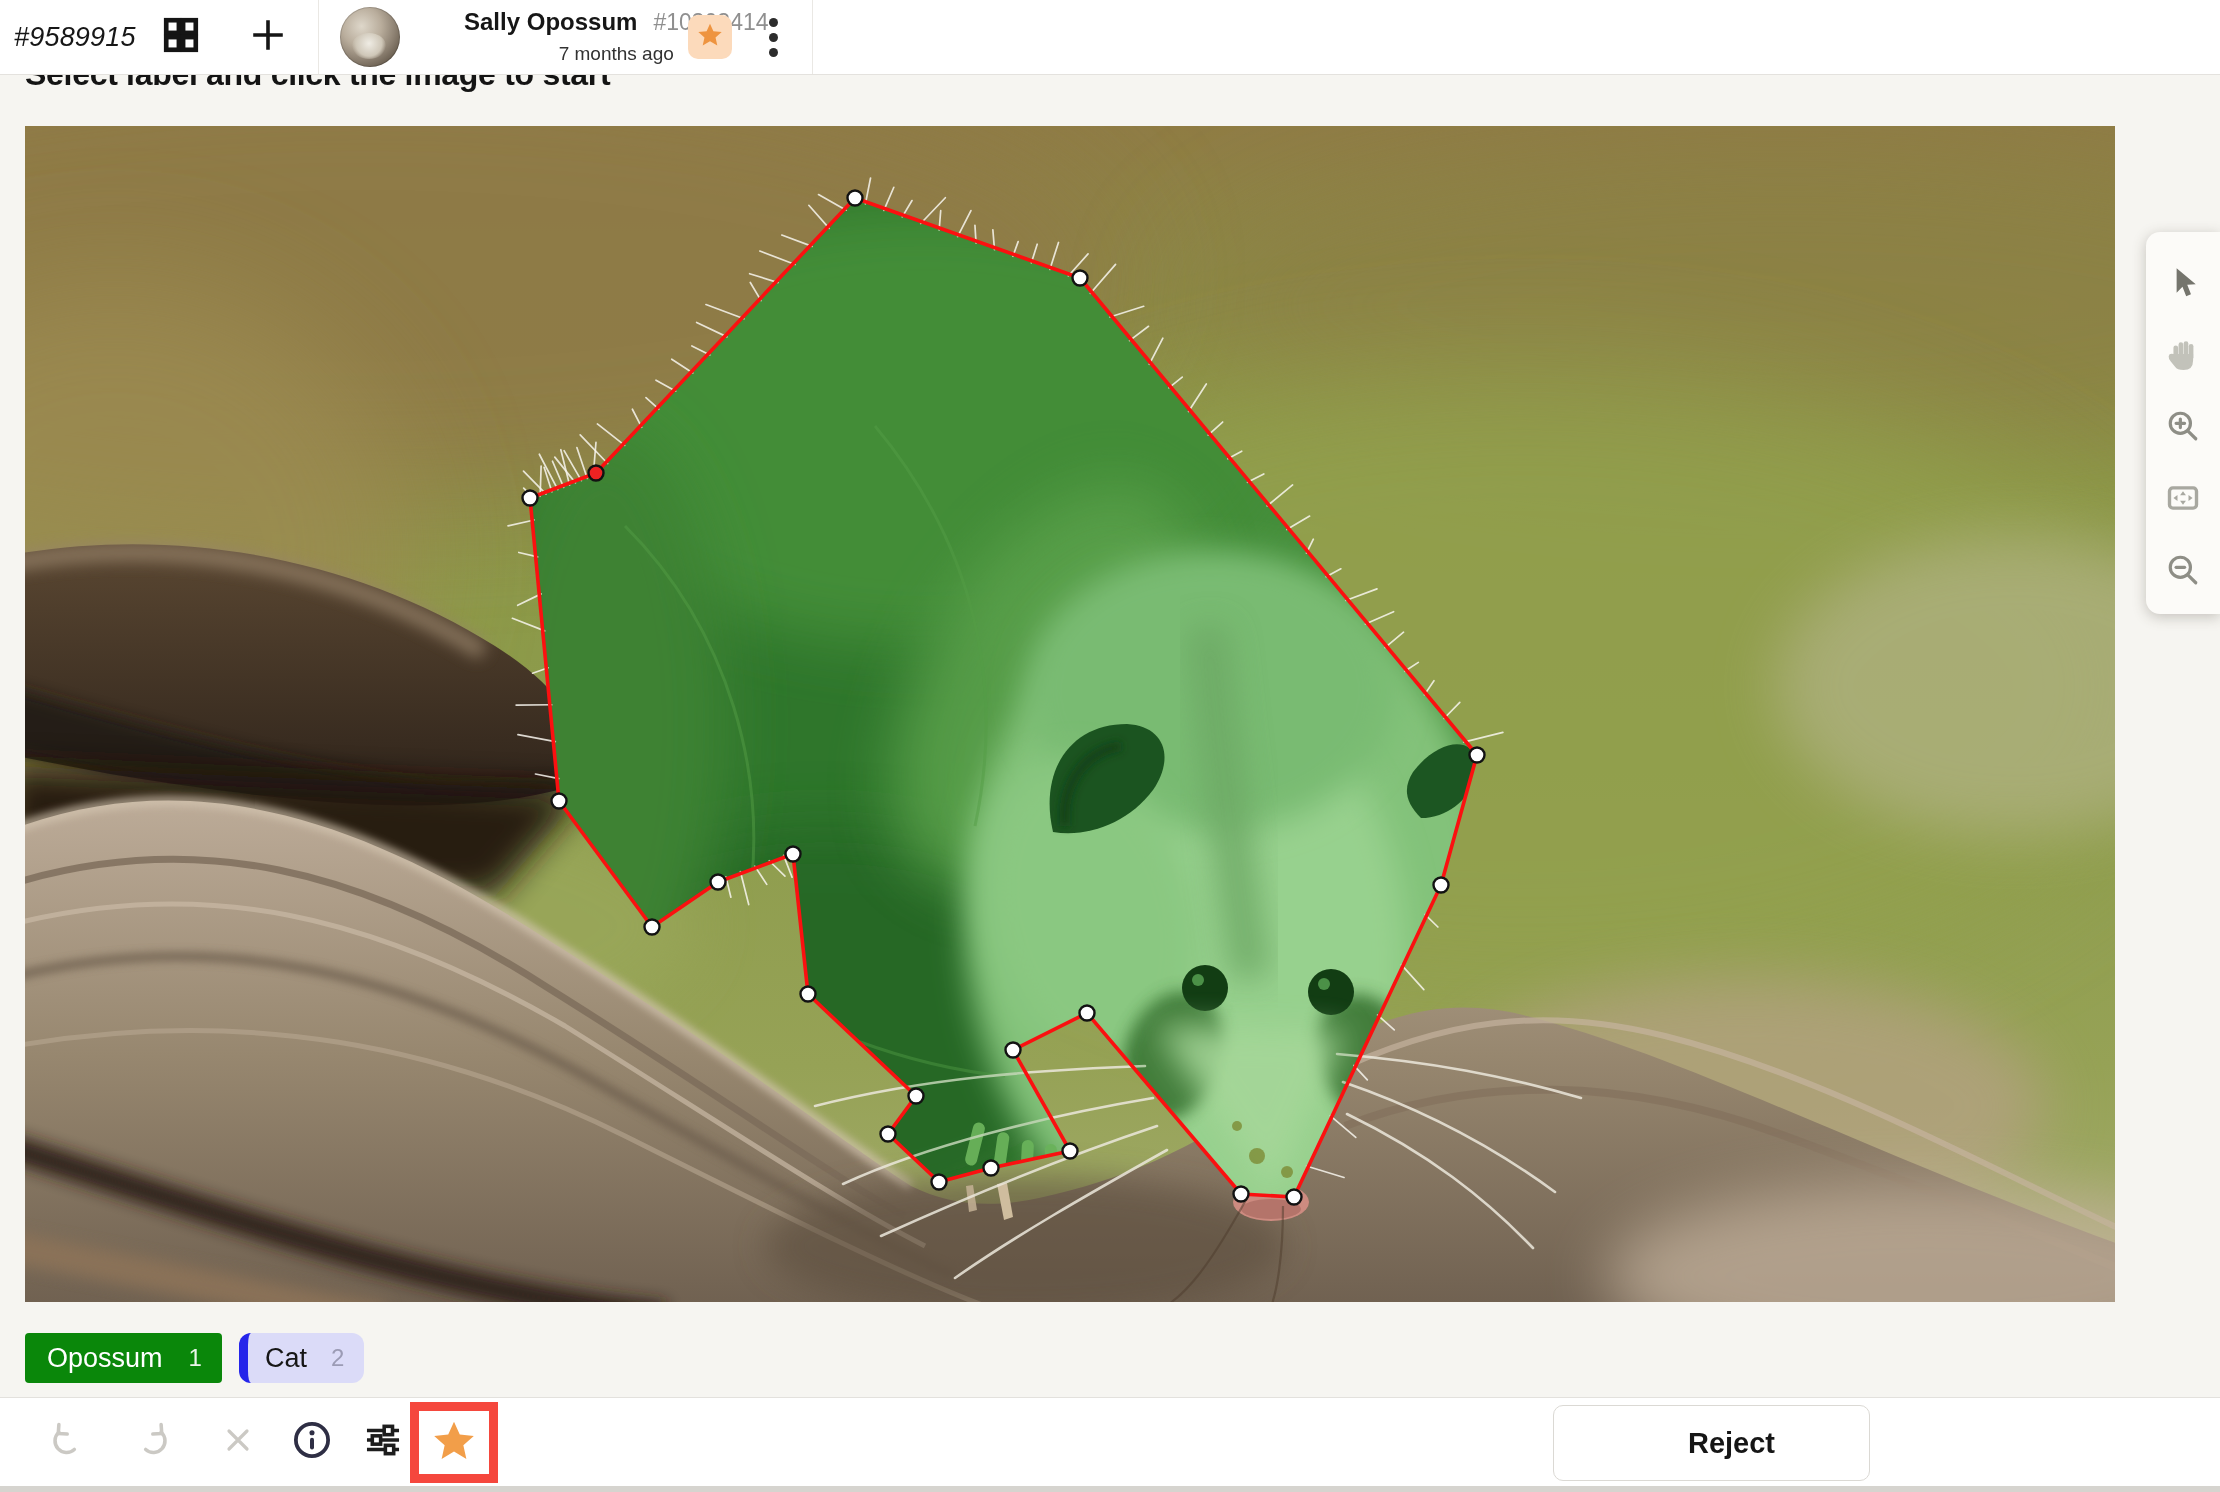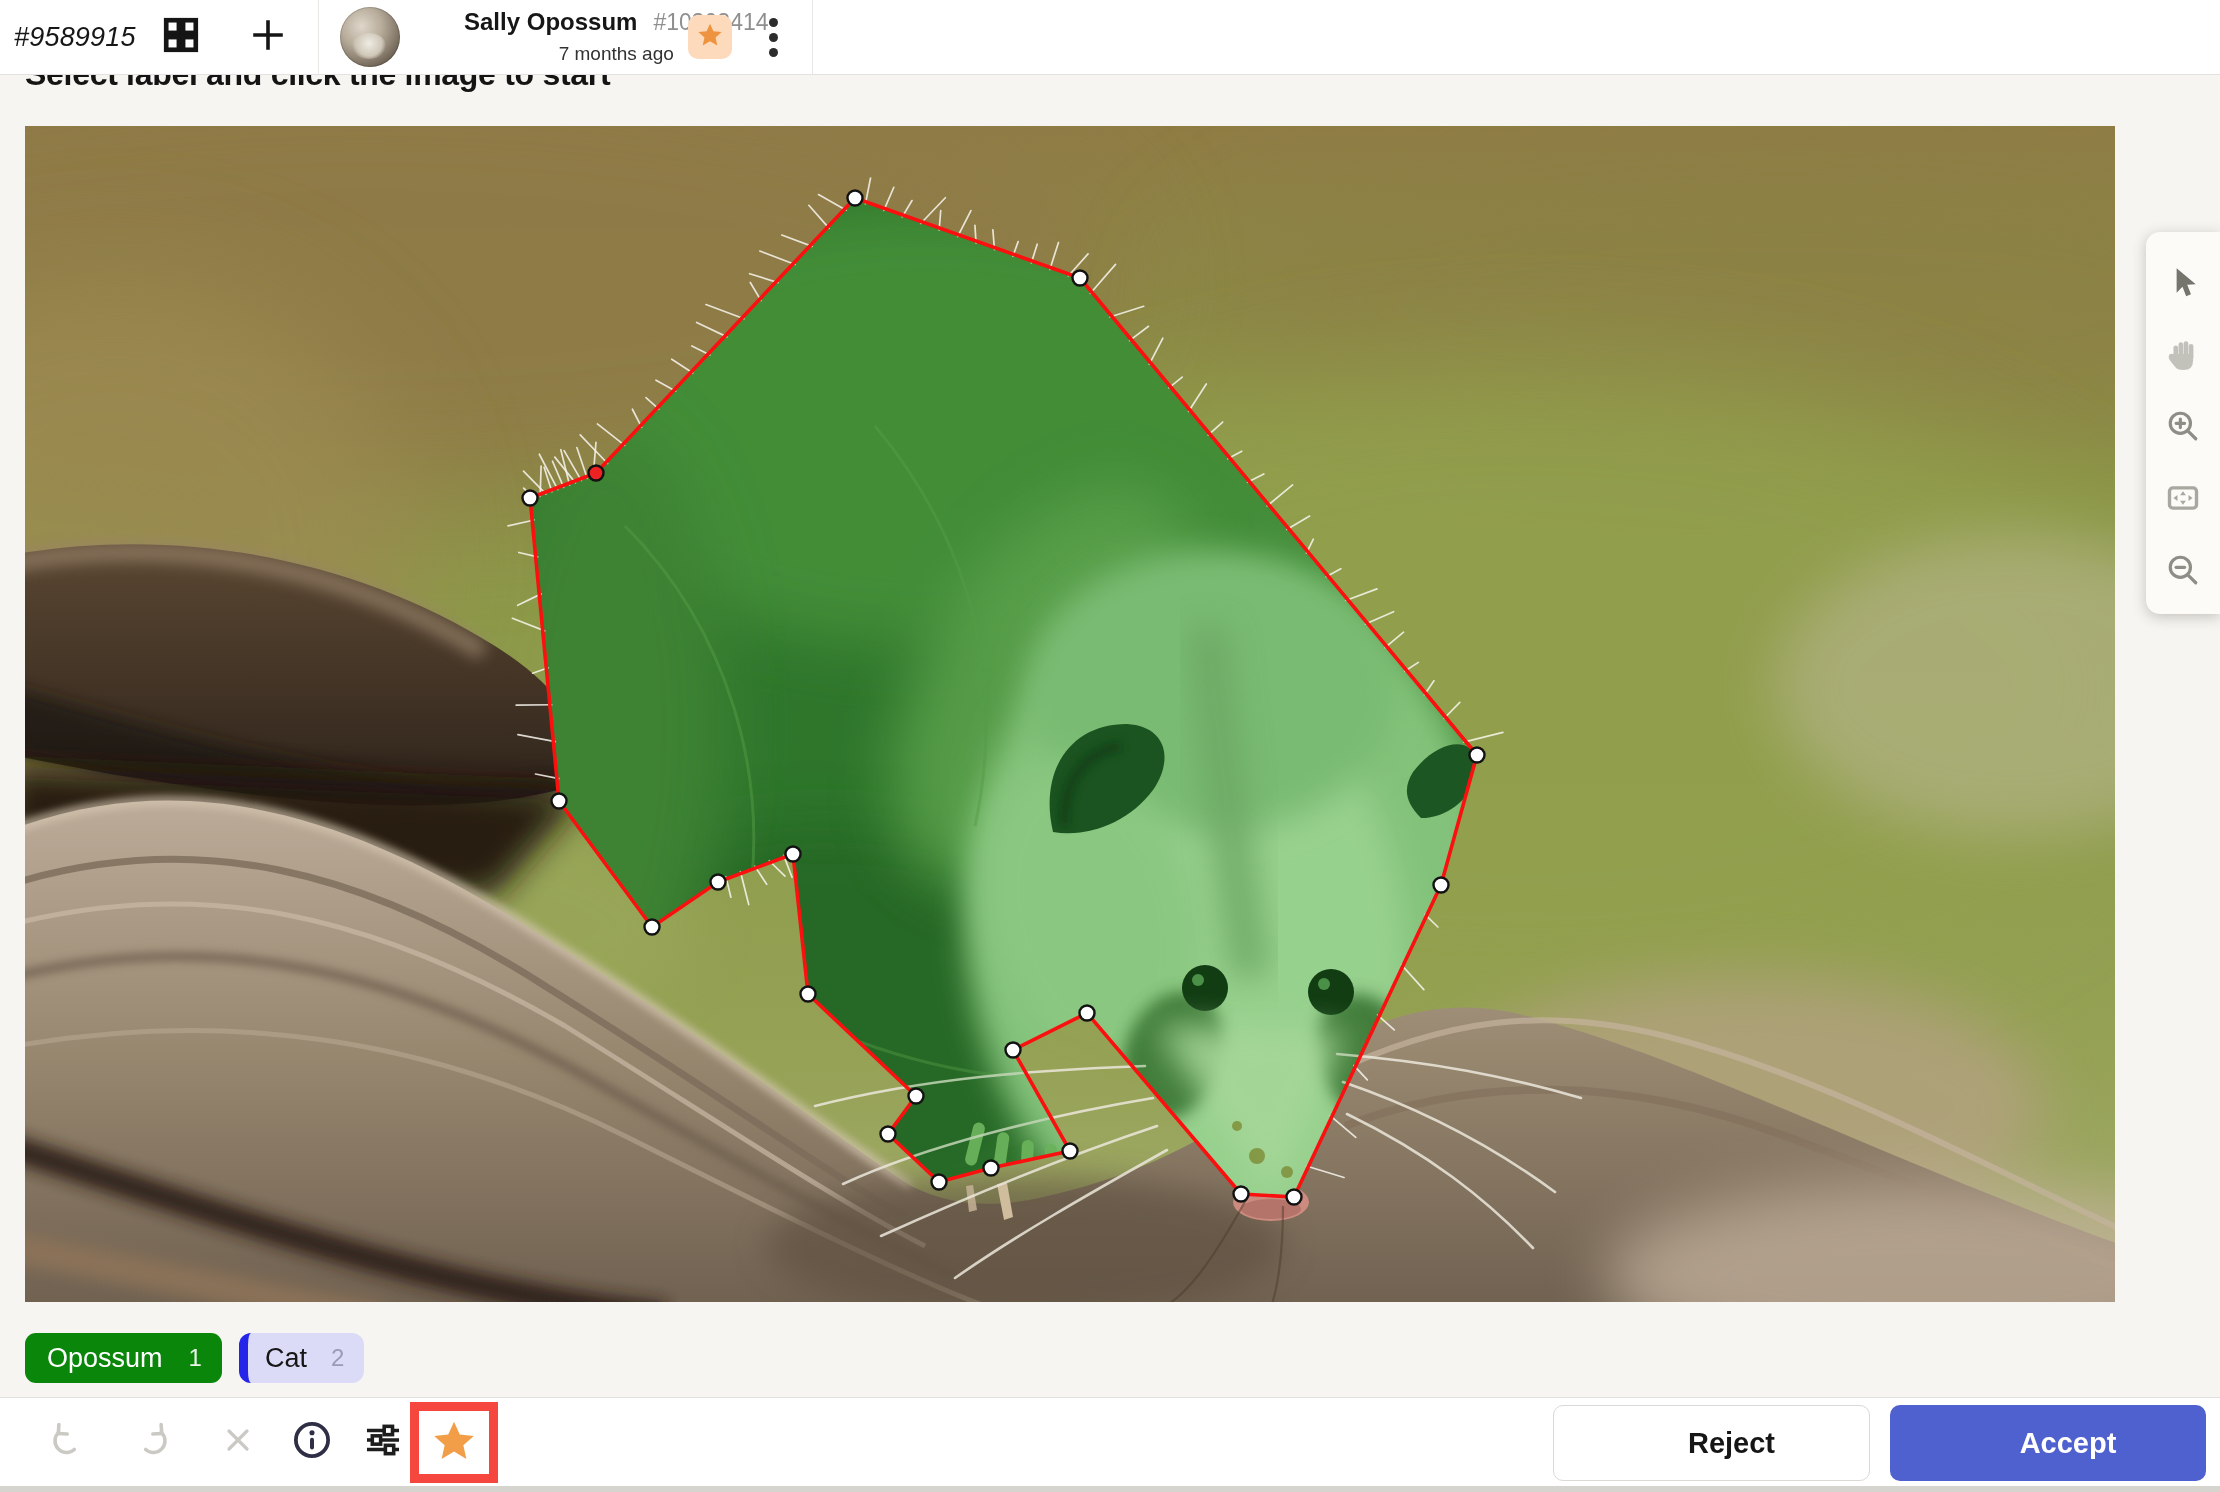--- a/index.html
+++ b/index.html
@@ -38,21 +38,21 @@
   
   .canvas{position:absolute;left:25px;top:126px;width:2090px;height:1176px;background:#8c9a4a;z-index:2;}
   .canvas svg{display:block;}
   
   .side-toolbar{position:absolute;left:2146px;top:232px;width:74px;height:382px;box-sizing:border-box;
     background:#fcfbf8;border-radius:14px 0 0 14px;box-shadow:0 3px 14px rgba(70,62,50,.28);
     display:flex;flex-direction:column;align-items:center;padding-top:34px;gap:36px;z-index:8;}
   .side-tool{width:36px;height:36px;display:flex;align-items:center;justify-content:center;cursor:pointer;}
   
   .labels-row{position:absolute;left:25px;top:1333px;display:flex;gap:17px;z-index:4;}
-  .label-chip{height:50px;display:flex;align-items:center;border-radius:11px;cursor:pointer;box-sizing:border-box;}
+  .label-chip{height:50px;display:flex;align-items:center;border-radius:4px;cursor:pointer;box-sizing:border-box;}
   .label-chip.selected{background:#0a870a;color:#ffffff;padding:0 20px 0 22px;gap:26px;}
   .label-chip.selected .chip-text{font-size:27px;font-weight:500;}
   .label-chip.selected .chip-key{font-size:24px;opacity:.92;}
   .label-chip.alt{background:#dbdbf8;border-left:9px solid #2525ea;border-radius:12px;
     color:#161616;padding:0 20px 0 17px;gap:24px;}
   .label-chip.alt .chip-text{font-size:27px;font-weight:500;}
   .label-chip.alt .chip-key{font-size:24px;color:#9b9bb5;}
   
   .bottom-bar{position:absolute;left:0;right:0;top:1397px;height:89px;background:#ffffff;
     border-top:1px solid #e3e1dd;z-index:6;}
@@ -460,15 +460,14 @@
   </div>
   <div class="star-box">
     <span>
       <svg width="44" height="44" viewBox="0 0 32 32" fill="#f29e49">
         <path d="M16 2 L20.2 11.3 L30.4 12.3 L22.8 19.1 L25 29 L16 23.7 L7 29 L9.2 19.1 L1.6 12.3 L11.8 11.3 Z"></path>
       </svg>
     </span>
   </div>
 
   <div class="btn btn-reject">Reject</div>
-  <div class="btn btn-accept">Accept</div>
 </div>
 <div class="bottom-strip"></div>
 
 </body></html>

